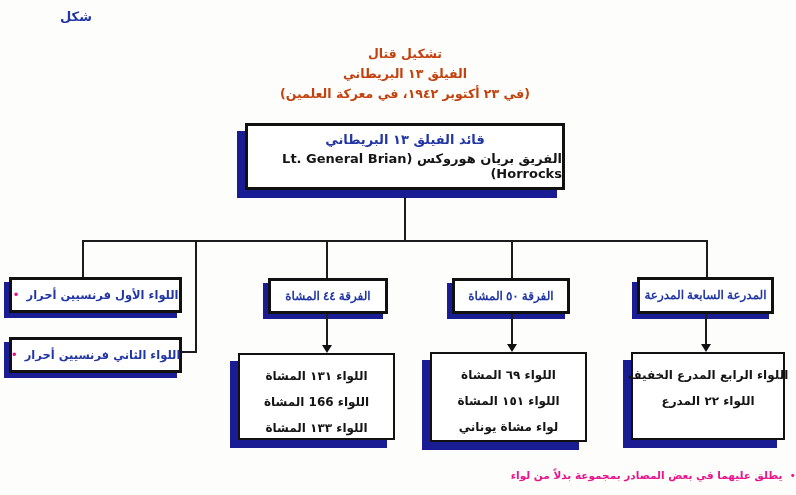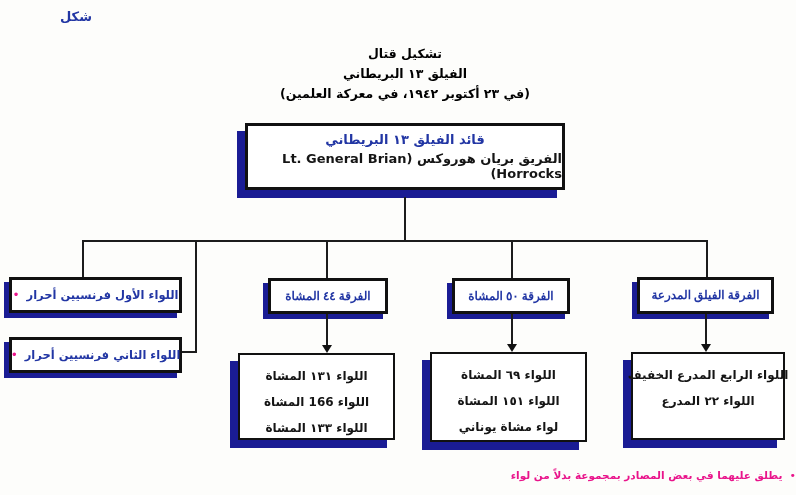--- a/index.html
+++ b/index.html
@@ -6,21 +6,21 @@
   #canvas{
     position:relative;width:796px;height:495px;background:#fdfdfb;
     font-family:"DejaVu Sans","Liberation Sans",sans-serif;
     overflow:hidden;
   }
   .abs{position:absolute;}
   
   .fig-label{left:60px;top:9px;font-size:13px;color:#2236a4;font-weight:bold;}
   
   .title-block{left:255px;top:44px;width:300px;text-align:center;direction:rtl;}
-  .title-block div{font-size:12.5px;font-weight:bold;color:#000000;line-height:20px;}
+  .title-block div{font-size:12.5px;font-weight:bold;color:#c2410c;line-height:20px;}
   
   .node{background:#ffffff;border:3px solid #111;box-sizing:border-box;
         display:flex;flex-direction:column;align-items:center;justify-content:center;}
   .shadow-big{box-shadow:-8px 8px 0 #1a1c94;}
   .shadow-sm{box-shadow:-5px 5px 0 #1a1c94;}
   .root-box{left:245px;top:123px;width:320px;height:67px;gap:4px;}
   .root-title{font-size:13px;font-weight:bold;color:#2236a4;direction:rtl;}
   .root-sub{font-size:13px;font-weight:bold;color:#151515;direction:rtl;}
   .fbox{width:173px;height:36px;border-width:3px;}
   .fb1{left:9px;top:277px;}
@@ -90,21 +90,21 @@
     </div>
   </div>
 
   <div class="abs node shadow-sm divbox d44">
     <span class="lbl">الفرقة ٤٤ المشاة</span>
   </div>
   <div class="abs node shadow-sm divbox d50">
     <span class="lbl">الفرقة ٥٠ المشاة</span>
   </div>
   <div class="abs node shadow-sm divbox d7">
-    <span class="lbl">الفرقة الفيلق المدرعة</span>
+    <span class="lbl">المدرعة السابعة المدرعة</span>
   </div>
 
   <div class="line" style="left:326px;top:314px;width:2px;height:32px;"></div>
   <div class="arrow-down" style="left:322px;top:345px;"></div>
   <div class="line" style="left:511px;top:314px;width:2px;height:31px;"></div>
   <div class="arrow-down" style="left:507px;top:344px;"></div>
   <div class="line" style="left:705px;top:314px;width:2px;height:31px;"></div>
   <div class="arrow-down" style="left:701px;top:344px;"></div>
 
   <div class="abs node shadow-big subbox s1">

